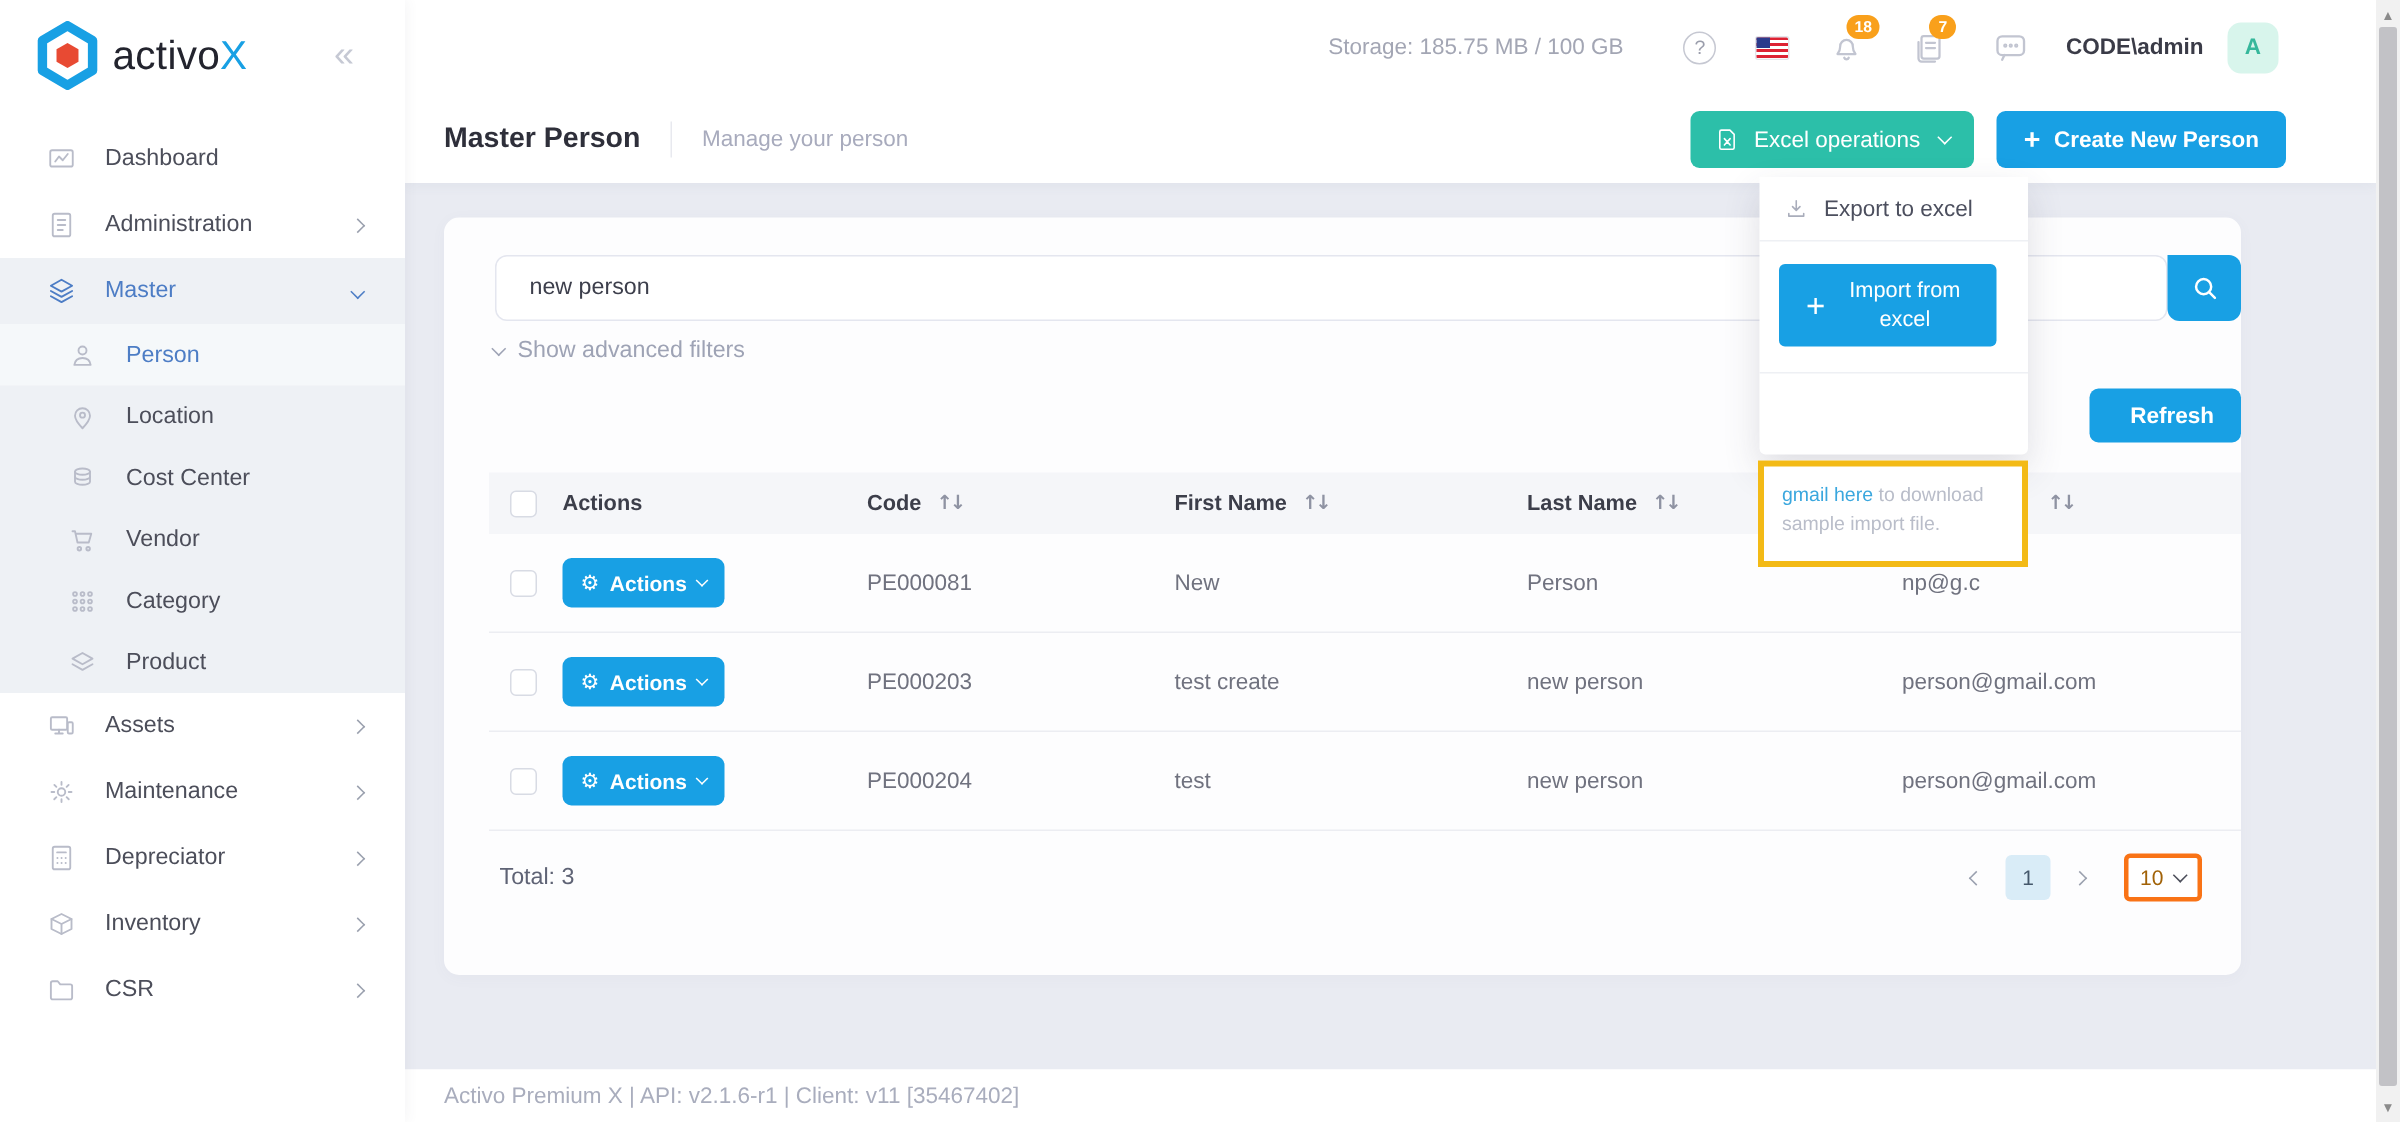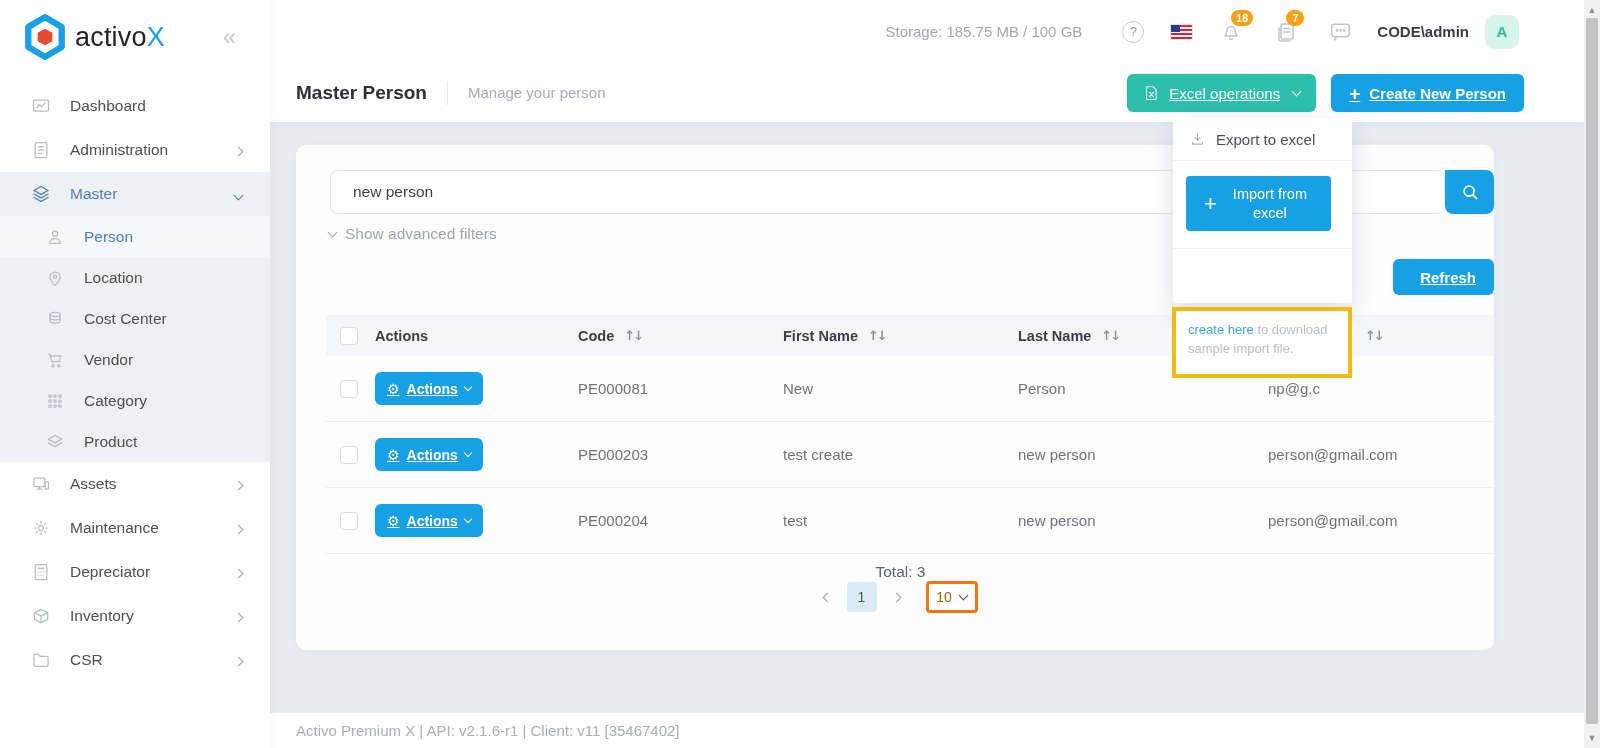--- a/index.html
+++ b/index.html
@@ -45,21 +45,21 @@
   .badge { position:absolute; top:-10px; left:12px; background:#f9a01b; color:#fff; font-size:10.5px; font-weight:700; border-radius:9px; padding:2px 5px; min-width:18px; text-align:center; }
   .user-name { font-size:15px; font-weight:700; color:#3a3b47; margin:0 16px 0 0; cursor:pointer; }
   .avatar { width:34px; height:34px; border-radius:9px; background:#d8f5ec; color:#35b79b; font-size:15px; font-weight:700; display:flex; align-items:center; justify-content:center; cursor:pointer; }
 
   
   .titlebar { position:absolute; left:270px; right:16px; top:63px; height:59px; background:#fff; display:flex; align-items:center; box-shadow:0 2px 8px rgba(90,95,120,.06); z-index:4; }
   .page-title { font-size:19px; font-weight:700; color:#2e2f3a; margin-left:26px; }
   .title-sep { width:1px; height:24px; background:#e8e9ef; margin:0 20px; }
   .page-sub { font-size:15px; color:#a8abbd; }
   .title-actions { position:absolute; right:60px; top:11px; display:flex; gap:15px; }
-  .btn { display:flex; align-items:center; justify-content:center; gap:9px; height:38px; border:none; border-radius:6px; color:#fff; font-size:15px; font-family:"Liberation Sans",sans-serif; cursor:pointer;text-decoration:underline; }
+  .btn { display:flex; align-items:center; justify-content:center; gap:9px; height:38px; border:none; border-radius:6px; color:#fff; font-size:15px; font-family:"Liberation Sans",sans-serif; cursor:pointer; }
   .btn-teal { background:#2cbfa9; padding:0 16px; }
   .btn-blue { background:#18a0e4; padding:0 18px; font-weight:600; }
   .plus-glyph { font-size:19px; font-weight:700; line-height:1; }
 
   
   .content { position:absolute; left:270px; right:16px; top:122px; height:591px; background:#e9ebf2; z-index:1; }
   .card { position:absolute; left:26px; top:23px; width:1198px; height:505px; background:#fdfdfe; border-radius:10px; box-shadow:0 2px 10px rgba(90,95,120,.04); }
   .search-input { position:absolute; left:34px; top:25px; width:1115px; height:44px; border:1px solid #e4e6ef; border-radius:8px; padding:0 50px 0 22px; font-size:15.5px; color:#3d3f4c; font-family:"Liberation Sans",sans-serif; background:#fff; outline:none; }
   .search-btn { position:absolute; right:0; top:25px; width:49px; height:44px; background:#18a0e4; border:none; border-radius:8px 8px 8px 0; border-top-left-radius:0; border-bottom-left-radius:8px; cursor:pointer; display:flex; align-items:center; justify-content:center; }
   .adv-filters { position:absolute; left:33px; top:80px; display:flex; align-items:center; gap:9px; font-size:15.5px; color:#9ea3b5; cursor:pointer; }
@@ -72,21 +72,21 @@
   .t-body-row:first-of-type { border-top:1px solid #f2f3f7; }
   .cb-cell { padding-left:14px; }
   .checkbox { display:inline-block; width:18px; height:18px; background:#fff; border:1px solid #d8dbe4; border-radius:4px; cursor:pointer; vertical-align:middle; }
   .sort { font-family:"DejaVu Sans",sans-serif; font-size:13px; color:#8f93a3; margin-left:10px; cursor:pointer; letter-spacing:-2px; }
   .hcell { display:flex; align-items:center; }
   .email-head { padding-left:87px; }
   .actions-btn { height:33px; padding:0 12px; gap:7px; font-size:14px; }
   .gear-glyph { font-family:"DejaVu Sans",sans-serif; font-size:14px; line-height:1; }
   .chev-sm { width:6px; height:6px; }
 
-  .card-footer { position:absolute; left:0; right:0; top:418px; height:44px; display:flex; align-items:center; justify-content:space-between; padding:0 26px 0 37px;flex-direction:column; }
+  .card-footer { position:absolute; left:0; right:0; top:418px; height:44px; display:flex; align-items:center; justify-content:space-between; padding:0 26px 0 37px; }
   .total { font-size:15.5px; color:#5f6375; }
   .pager { display:flex; align-items:center; gap:16px; }
   .pg-arrow { color:#9aa0af; cursor:pointer; display:flex; }
   .pg-current { width:30px; height:30px; background:#d9ecf7; border-radius:4px; color:#45586b; font-size:14px; display:flex; align-items:center; justify-content:center; cursor:pointer; }
   .pg-size { width:52px; height:32px; border:3px solid #f97316; border-radius:4px; background:#fff; display:flex; align-items:center; justify-content:center; gap:8px; font-size:14px; color:#a16207; cursor:pointer; margin-left:10px; }
 
   
   .dropdown { position:absolute; left:1173px; top:118px; width:179px; height:185px; background:#fff; border-radius:0 0 4px 4px; box-shadow:0 10px 24px rgba(60,65,90,.16); z-index:30; }
   .dd-export { display:flex; align-items:center; gap:10px; padding:13px 16px 12px; font-size:15px; color:#4c4f5e; cursor:pointer; }
   .dd-div { height:1px; background:#eef0f4; }
@@ -449,21 +449,21 @@
     </div>
     <div class="dd-div"></div>
     <button class="dd-import">
       <span class="plus-glyph" style="font-weight:400; font-size:22px;">+</span>
       <span class="txt">Import from excel</span>
     </button>
     <div class="dd-div2"></div>
   </div>
 
   <div class="callout">
-    <a>create here</a><span> to download sample import file.</span>
+    <a>gmail here</a><span> to download sample import file.</span>
   </div>
 
   <div class="footer">
     <span class="footer-text">Activo Premium X | API: v2.1.6-r1 | Client: v11 [35467402]</span>
   </div>
 
   <div class="scrollbar">
     <span class="sb-arrow" style="top:2px;">▲</span>
     <span class="sb-thumb"></span>
     <span class="sb-arrow" style="bottom:2px;">▼</span>

